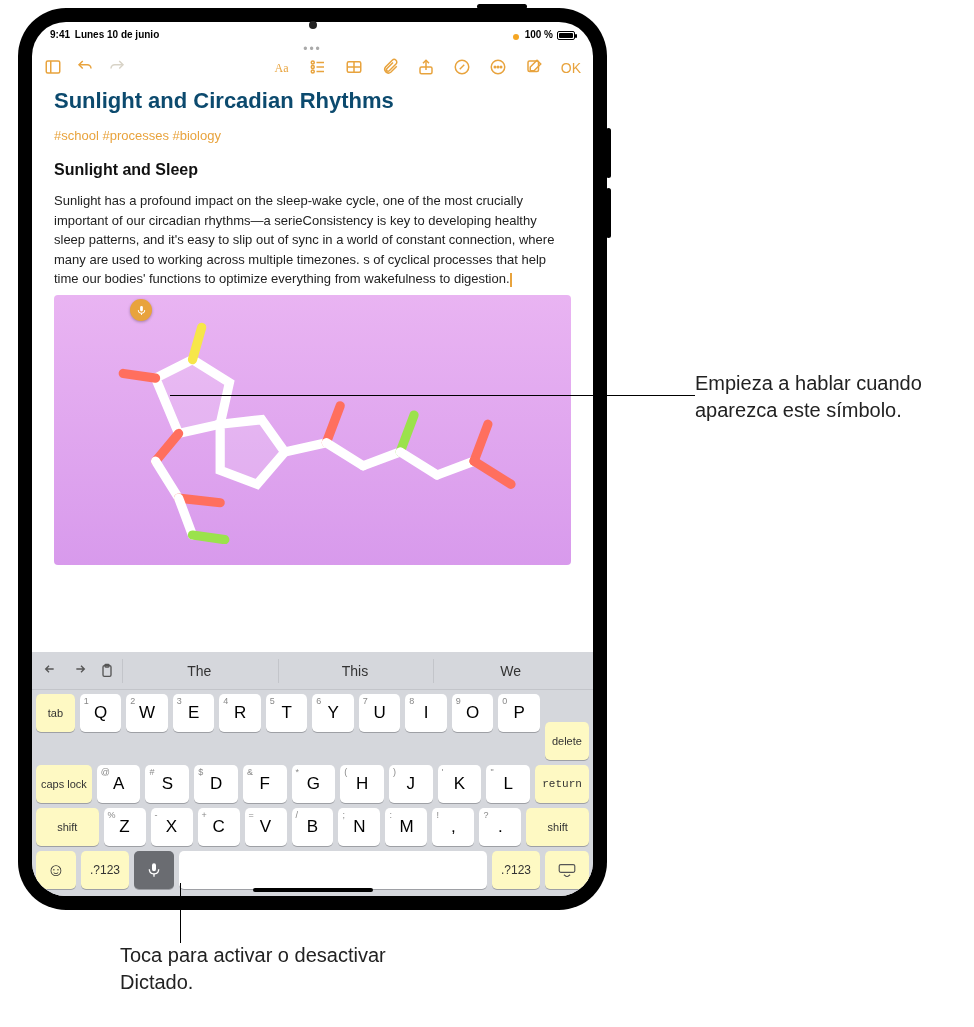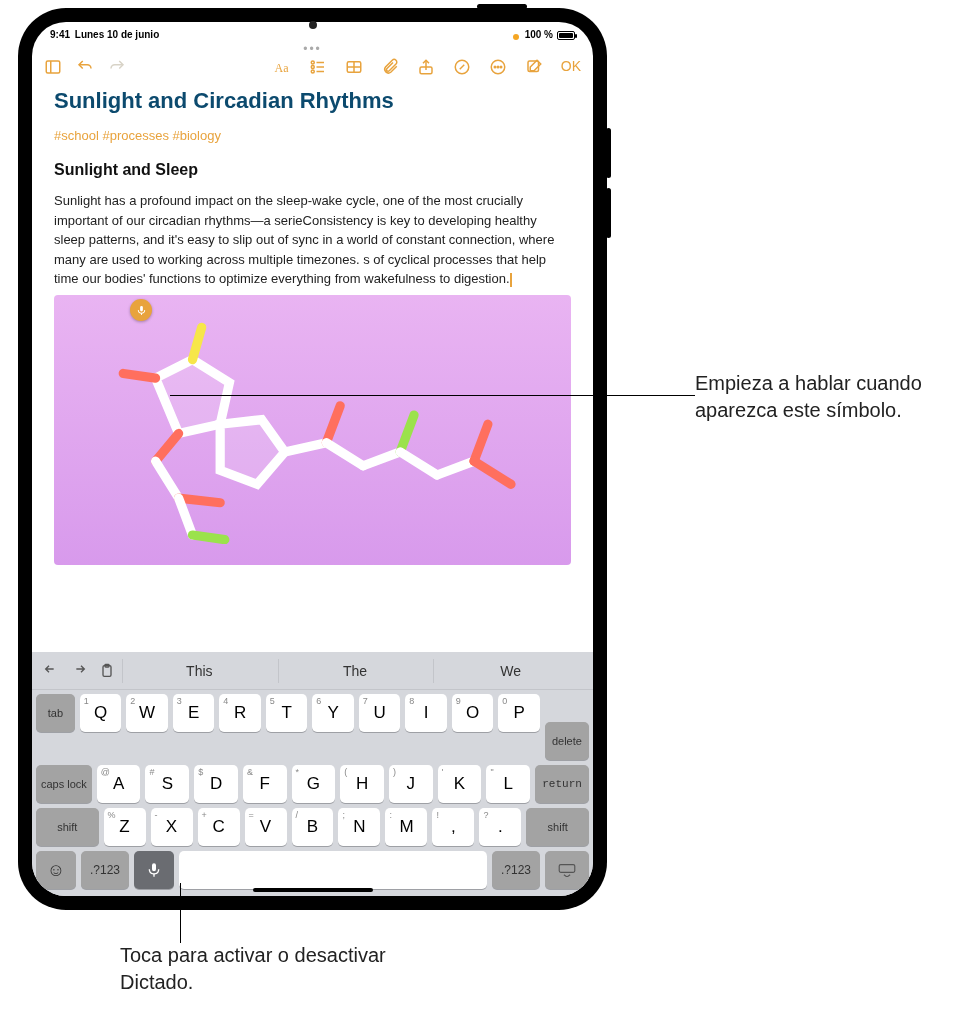--- a/index.html
+++ b/index.html
@@ -25,21 +25,21 @@
   .status-right { display:flex; align-items:flex-end; gap:4px; font-size:10px;}
   .battery-dot { width:6px;height:6px;background:#f5a623;border-radius:50%; margin-right:2px;}
   .battery { display:inline-block; width:18px; height:9px; border:1px solid #000; border-radius:2px; position:relative;}
   .battery::after{content:"";position:absolute;right:-3px;top:2px;width:2px;height:4px;background:#000;border-radius:1px;}
   .battery-fill{position:absolute;left:1px;top:1px;bottom:1px;right:1px;background:#000;border-radius:1px;}
   
   .dots-top { text-align:center; color:#aaa; font-size:12px; letter-spacing:2px; height:10px;}
   
   .toolbar { display:flex; align-items:center; padding:6px 12px; gap:16px; }
   .toolbar .left { display:flex; gap:14px; }
-  .toolbar .right { display:flex; gap:18px; margin-left:auto; align-items:flex-start;}
+  .toolbar .right { display:flex; gap:18px; margin-left:auto; align-items:flex-end;}
   .tb-icon { width:18px; height:18px; display:flex; align-items:center; justify-content:center; color:#e8a33d;}
   .tb-icon.disabled { color:#d8d3c7; }
   .tb-ok { color:#e8a33d; font-size:14px; font-weight:500;}
   
   .note-content { flex:1; padding:6px 22px; overflow:hidden; }
   .note-title { font-size:22px; font-weight:700; color:#0c4a6e; margin-bottom:14px;}
   .note-tags { font-size:13px; color:#e8a33d; margin-bottom:18px; }
   .note-subtitle { font-size:16px; font-weight:700; color:#111; margin-bottom:12px;}
   .note-body { font-size:13px; line-height:1.5; color:#222; position:relative;}
   .cursor { display:inline-block; width:2px; height:14px; background:#e8a33d; vertical-align:middle; position:relative;}
@@ -54,21 +54,21 @@
   .sg-icon { width:26px; display:flex; align-items:center; justify-content:center; color:#555;}
   .sg-icon svg{width:16px;height:16px; stroke:#555; fill:none; stroke-width:2;}
   .sg-word { flex:1; text-align:center; font-size:14px; color:#333; border-left:1px solid #c3c5ca; height:24px; line-height:24px;}
   .sg-word:first-of-type{border-left:none;}
   
   .kb-rows { padding:4px 4px 2px; }
   .kb-row { display:flex; gap:5px; margin-bottom:5px; justify-content:center;}
   .key { background:#fff; border-radius:5px; box-shadow:0 1px 0 #9ea0a5; height:38px; position:relative; display:flex; align-items:center; justify-content:center; font-size:17px; color:#000;}
   .key .alt { position:absolute; top:2px; left:4px; font-size:9px; color:#888;}
   .key-letter { width:47px; }
-  .key-func { background:#a3a3a3; font-size:11px; color:#333; }
+  .key-func { background:#fef9c3; font-size:11px; color:#333; }
   .key-tab { width:44px; }
   .key-del { width:50px;margin-top:28px; }
   .key-caps { width:60px; }
   .key-ret { width:58px;font-family:Liberation Mono, monospace; }
   .key-shift { width:70px; }
   .key-emoji { width:40px; font-size:18px;}
   .key-num { width:48px; font-size:12px;}
   .key-mic { width:40px; background:#6a6c71; color:#fff;}
   .key-mic svg{width:16px;height:16px;fill:#fff;}
   .key-space { flex:1; }
@@ -237,22 +237,22 @@
             <svg viewBox="0 0 24 24">
               <path d="M15 14l5-5-5-5M20 9H8"></path>
             </svg>
           </span>
         <span class="sg-icon">
             <svg viewBox="0 0 24 24">
               <rect x="6" y="4" width="12" height="16" rx="2"></rect>
               <rect x="9" y="2" width="6" height="4" rx="1"></rect>
             </svg>
           </span>
+        <span class="sg-word">The</span>
         <span class="sg-word">This</span>
-        <span class="sg-word">The</span>
         <span class="sg-word">We</span>
       </div>
       <div class="kb-rows">
         <div class="kb-row">
           <div class="key key-func key-tab">tab</div>
           <div class="key key-letter">
               <span class="alt">1</span>
               <span>Q</span>
             </div>
           <div class="key key-letter">

